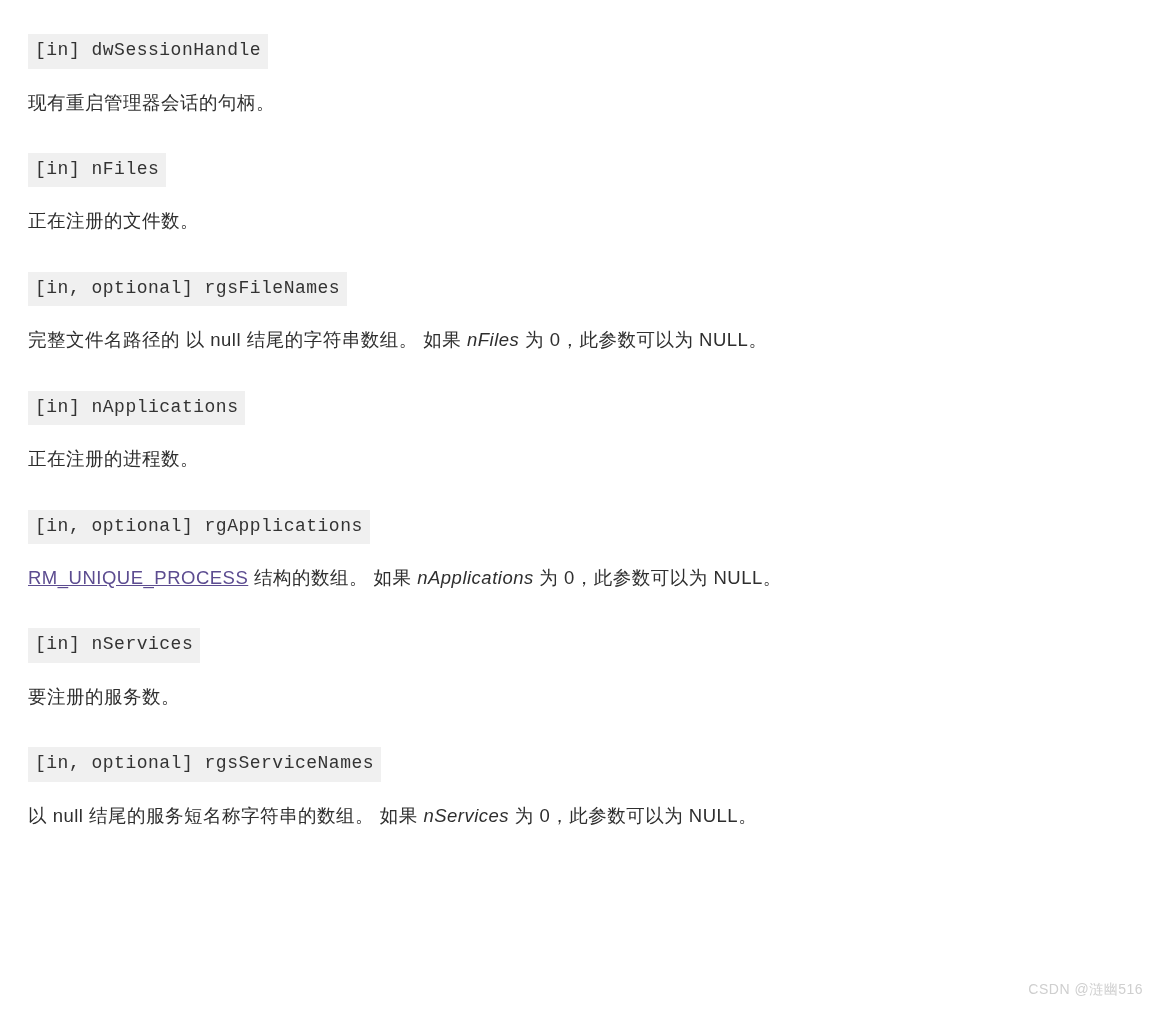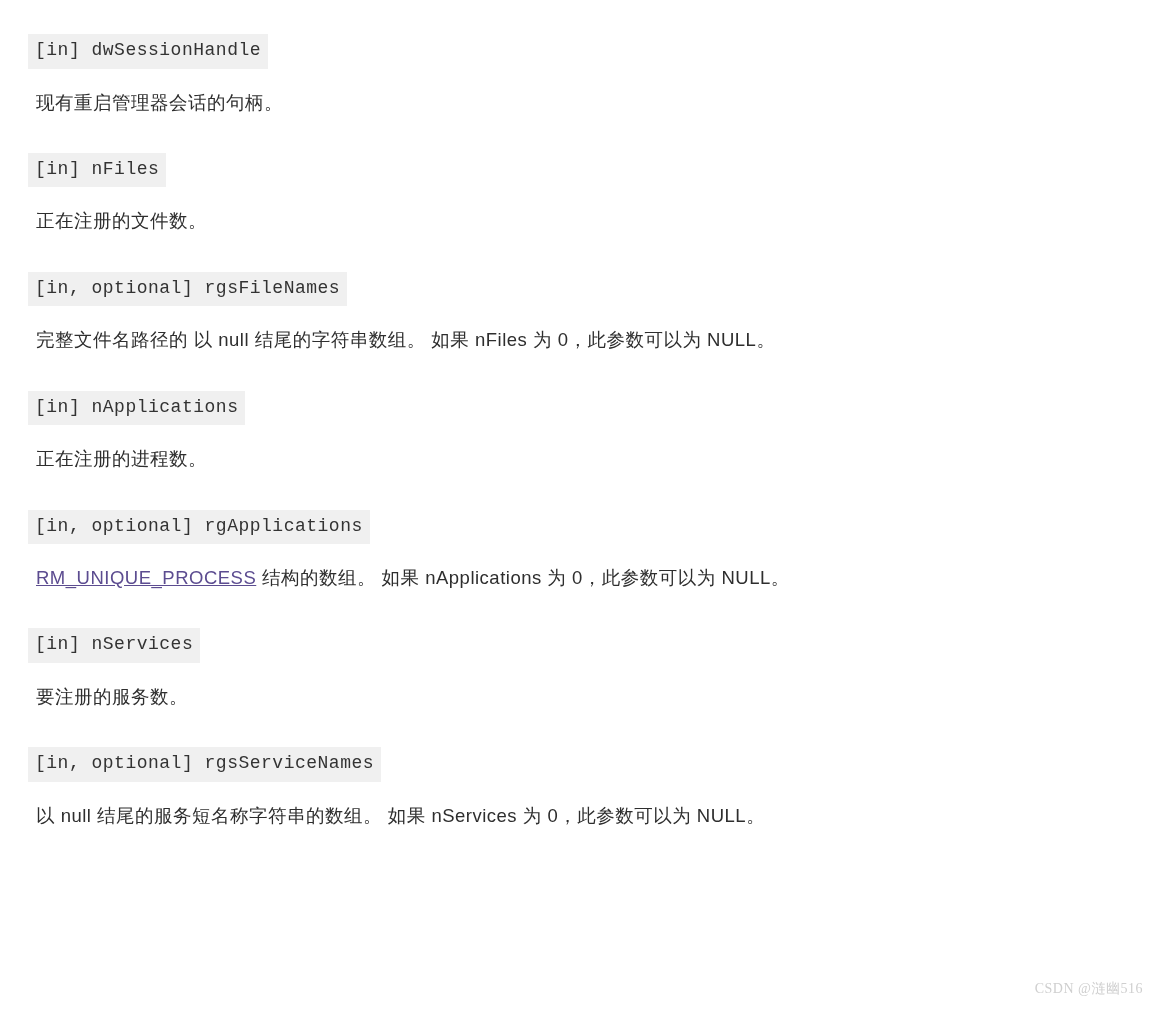--- a/index.html
+++ b/index.html
@@ -19,37 +19,36 @@
       font-family: Consolas, "Courier New", monospace;
       font-size: 18px;
       color: #333;
       padding: 1px 7px 2px 7px;
       margin-top: 20px;
       margin-bottom: 18px;
       letter-spacing: 0.5px;
     }
     .param-head:first-of-type { margin-top: 14px; }
     .desc {
-      margin: 0 0 14px 8px;
+      margin: 0 0 14px 0;
       max-width: 820px;
       letter-spacing: 0.5px;
     }
     .desc .bold { font-weight: 400; }
-    .desc .italic { }
+    .desc .italic { font-style: italic; }
     .plink { color: #5c4c90; text-decoration: underline; }
     .watermark {
       position: fixed;
       bottom: 10px;
       right: 14px;
       font-size: 14px;
       color: #cfcfcf;
       letter-spacing: 0.5px;
       pointer-events: none;
       user-select: none;
-      font-family: Liberation Serif, serif;
     }
   </style>
 </head>
 <body>
 
 <div id="content"><div class="param-head">[in] dwSessionHandle</div><br><p class="desc"><span>现有重启管理器会话的句柄。</span></p><div class="param-head">[in] nFiles</div><br><p class="desc"><span>正在注册的文件数。</span></p><div class="param-head">[in, optional] rgsFileNames</div><br><p class="desc"><span>完整文件名路径的 以 </span><span class="bold">null</span><span> 结尾的字符串数组。 如果 </span><span class="italic">nFiles</span><span> 为 0，此参数可以为 </span><span class="bold">NULL</span><span>。</span></p><div class="param-head">[in] nApplications</div><br><p class="desc"><span>正在注册的进程数。</span></p><div class="param-head">[in, optional] rgApplications</div><br><p class="desc"><span class="plink">RM_UNIQUE_PROCESS</span><span> 结构的数组。 如果 </span><span class="italic">nApplications</span><span> 为 0，此参数可以为 </span><span class="bold">NULL</span><span>。</span></p><div class="param-head">[in] nServices</div><br><p class="desc"><span>要注册的服务数。</span></p><div class="param-head">[in, optional] rgsServiceNames</div><br><p class="desc"><span>以 </span><span class="bold">null</span><span> 结尾的服务短名称字符串的数组。 如果 </span><span class="italic">nServices</span><span> 为 0，此参数可以为 </span><span class="bold">NULL</span><span>。</span></p></div>
 
 <div class="watermark">CSDN @涟幽516</div>
 
 </body></html>

